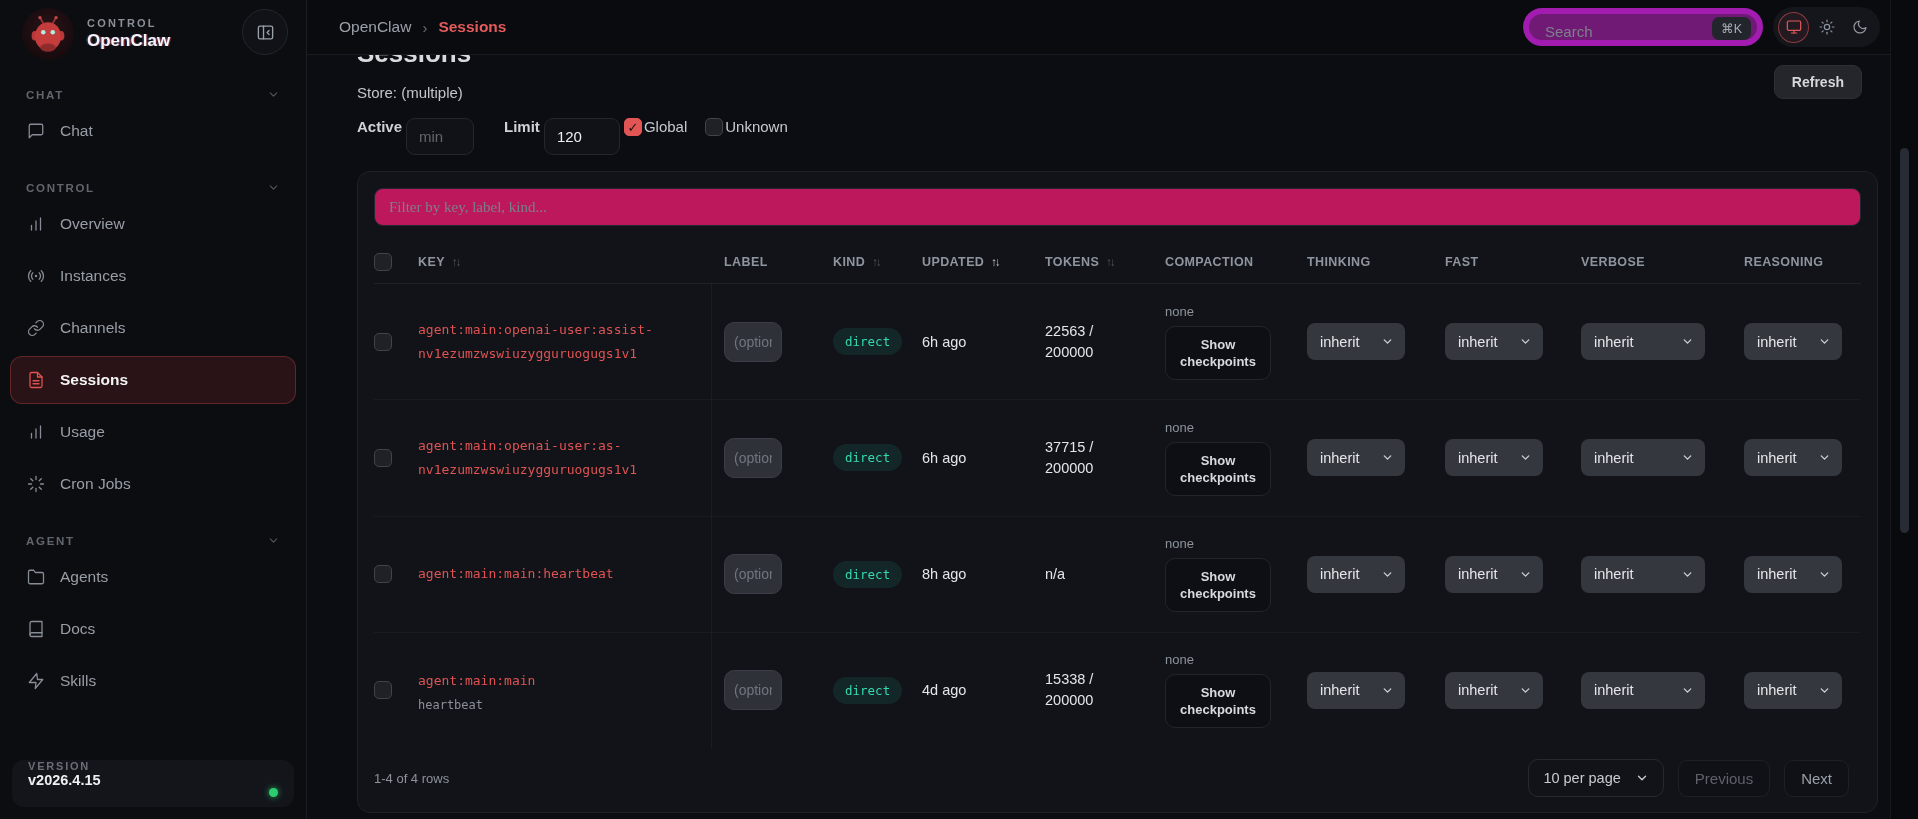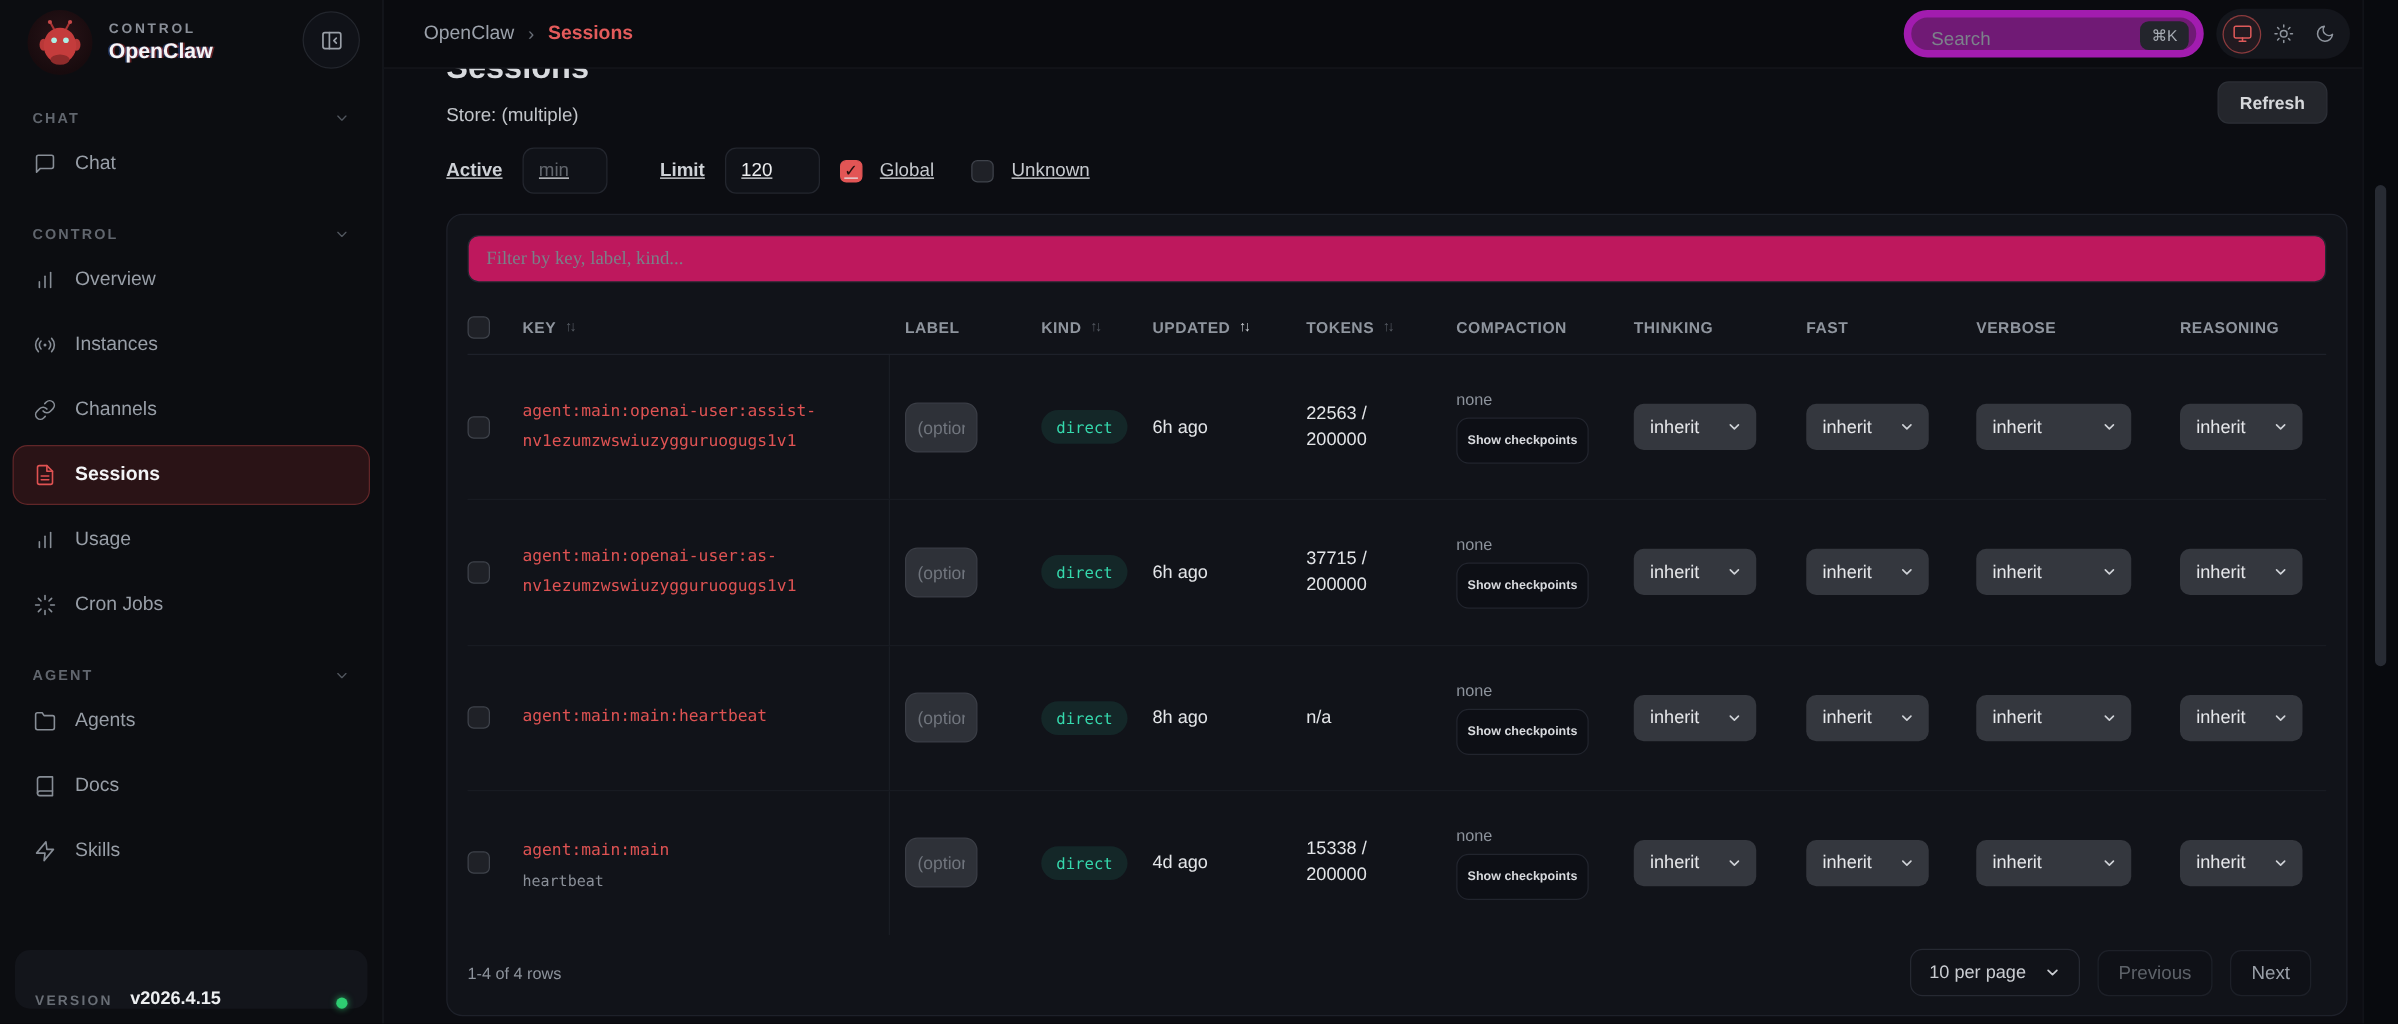--- a/index.html
+++ b/index.html
@@ -27,21 +27,21 @@
   .section-label { display:flex; align-items:center; justify-content:space-between;
     padding:0 16px; margin:24px 0 4px; font-size:11.5px; font-weight:bold; letter-spacing:1.7px; color:#61666e; }
   .section-label:first-of-type { margin-top:14px; }
   .section-chevron { color:#51565e; display:flex; }
   .nav-item { height:52px; display:flex; align-items:center; gap:15px; padding:0 16px;
     border-radius:12px; color:#989ea7; font-size:15.5px; cursor:pointer; border:1px solid transparent; }
   .nav-item .nav-icon { display:flex; color:#878d96; }
   .nav-item.active { background:#2a1316; border-color:rgba(224,82,82,.30); color:#f3f4f6; font-weight:bold; height:48px; margin:2px 0; }
   .nav-item.active .nav-icon { color:#e05252; }
   .version-pill { margin:auto 2px 12px; height:47px; background:#13151b; border-radius:12px;
-    display:flex; align-items:flex-end; gap:14px; padding:0 16px; }
+    display:flex; align-items:flex-start; padding:0 16px;flex-direction:column; }
   .version-label { font-size:11px; font-weight:bold; letter-spacing:1.8px; color:#696e76; }
   .version-value { font-size:14.5px; font-weight:bold; color:#edeff1; }
   .version-dot { width:9px; height:9px; border-radius:50%; background:#2ecc71; margin-left:auto; box-shadow:0 0 6px rgba(46,204,113,.8); }
   
   .main { flex:1; display:flex; flex-direction:column; min-width:0; }
   .topbar { height:55px; flex:0 0 55px; display:flex; align-items:center; padding:0 38px 0 32px;
     background:#0a0b0f; border-bottom:1px solid #181b21; }
   .breadcrumb { display:flex; align-items:center; gap:11px; font-size:15.5px; }
   .crumb-root { color:#9ba1aa; cursor:pointer; }
   .crumb-sep { color:#6a6f78; font-size:15px; }
@@ -56,21 +56,21 @@
   .theme-btn { width:30px; height:30px; border-radius:50%; display:flex; align-items:center; justify-content:center; color:#8f959e; cursor:pointer; border:1px solid transparent; }
   .theme-btn.active { width:31px; height:31px; border-color:rgba(226,85,85,.55); background:rgba(226,85,85,.07); color:#e05a5a; }
   
   .content { position:relative; flex:1; min-height:0; overflow:hidden; background:#0c0d12;
     display:flex; flex-direction:column; padding:0 40px 6px 50px; }
   .page-title { position:absolute; top:-17px; left:50px; font-size:26px; font-weight:bold; color:#d8dade; }
   .refresh-btn { position:absolute; top:10px; right:56px; height:34px; padding:0 17px; border-radius:9px;
     background:#24262c; border:1px solid #2c2f36; color:#d6d8db; font-size:14px; font-weight:bold;
     display:flex; align-items:center; cursor:pointer; font-family:inherit; }
   .store-line { margin-top:29px; font-size:15px; color:#c2c5ca; }
-  .filters-row { margin-top:17px; display:flex; align-items:center; gap:16px;text-decoration:underline; }
+  .filters-row { margin-top:17px; display:flex; align-items:flex-start; gap:4px; }
   .filter-label { font-size:15px; font-weight:bold; color:#ced1d6; }
   .mini-input { height:37px; border-radius:9px; border:1px solid #23262e; background:#101218;
     color:#edeef0; font-size:15px; padding:0 12px; outline:none; font-family:inherit; }
   .mini-input::placeholder { color:#62666d; }
   .input-min { width:68px; margin-right:26px; }
   .input-limit { width:76px; margin-right:0; }
   .checkbox { width:18px; height:18px; border-radius:5px; border:1.5px solid #3f434b; background:#1f2127;
     display:inline-flex; align-items:center; justify-content:center; cursor:pointer; flex:0 0 18px; }
   .checkbox.checked { background:#e25555; border-color:#e25555; }
   .checkbox.checked::after { content:"✓"; font-size:13px; font-weight:bold; color:#23100f; line-height:1; }
@@ -100,21 +100,21 @@
   .label-cell { padding-left:12px; }
   .label-input { width:58px; height:40px; border-radius:10px; border:1px solid #3a3d45; background:#2e3138;
     color:#e8e9eb; font-size:14px; padding:0 9px; outline:none; font-family:inherit; }
   .label-input::placeholder { color:#70757d; }
   .kind-badge { display:inline-block; font-family:"DejaVu Sans Mono",monospace; font-size:12.5px; color:#35d9ad;
     background:rgba(47,217,173,.10); border-radius:999px; padding:6px 12px; }
   .updated-cell, .tokens-cell { font-size:14.5px; color:#e3e5e8; }
   .tokens-cell { max-width:92px; line-height:21px; }
   .compaction-cell { display:flex; flex-direction:column; align-items:flex-start; }
   .compaction-none { font-size:13px; color:#8d939c; margin-bottom:7px; }
-  .checkpoints-btn { width:106px; padding:9px 6px; font-size:10px; font-weight:bold; line-height:17px; text-align:center;
+  .checkpoints-btn { width:106px; padding:9px 6px; font-size:13px; font-weight:bold; line-height:17px; text-align:center;
     color:#d8dade; background:#0d0f15; border:1px solid #22252e; border-radius:10px; cursor:pointer; font-family:inherit; }
   .select { height:37px; background:#34373e; border-radius:8px; padding:0 11px 0 13px;
     display:inline-flex; align-items:center; justify-content:space-between; gap:10px;
     font-size:14.5px; color:#e6e7ea; cursor:pointer; }
   .select .chev { display:flex; color:#cfd2d7; }
   .select-sm { width:98px; }
   .select-lg { width:124px; }
   
   .tfoot { flex:0 0 64px; display:flex; align-items:center; justify-content:space-between; padding-bottom:4px; }
   .rows-range { font-size:13px; color:#8d939c; }

